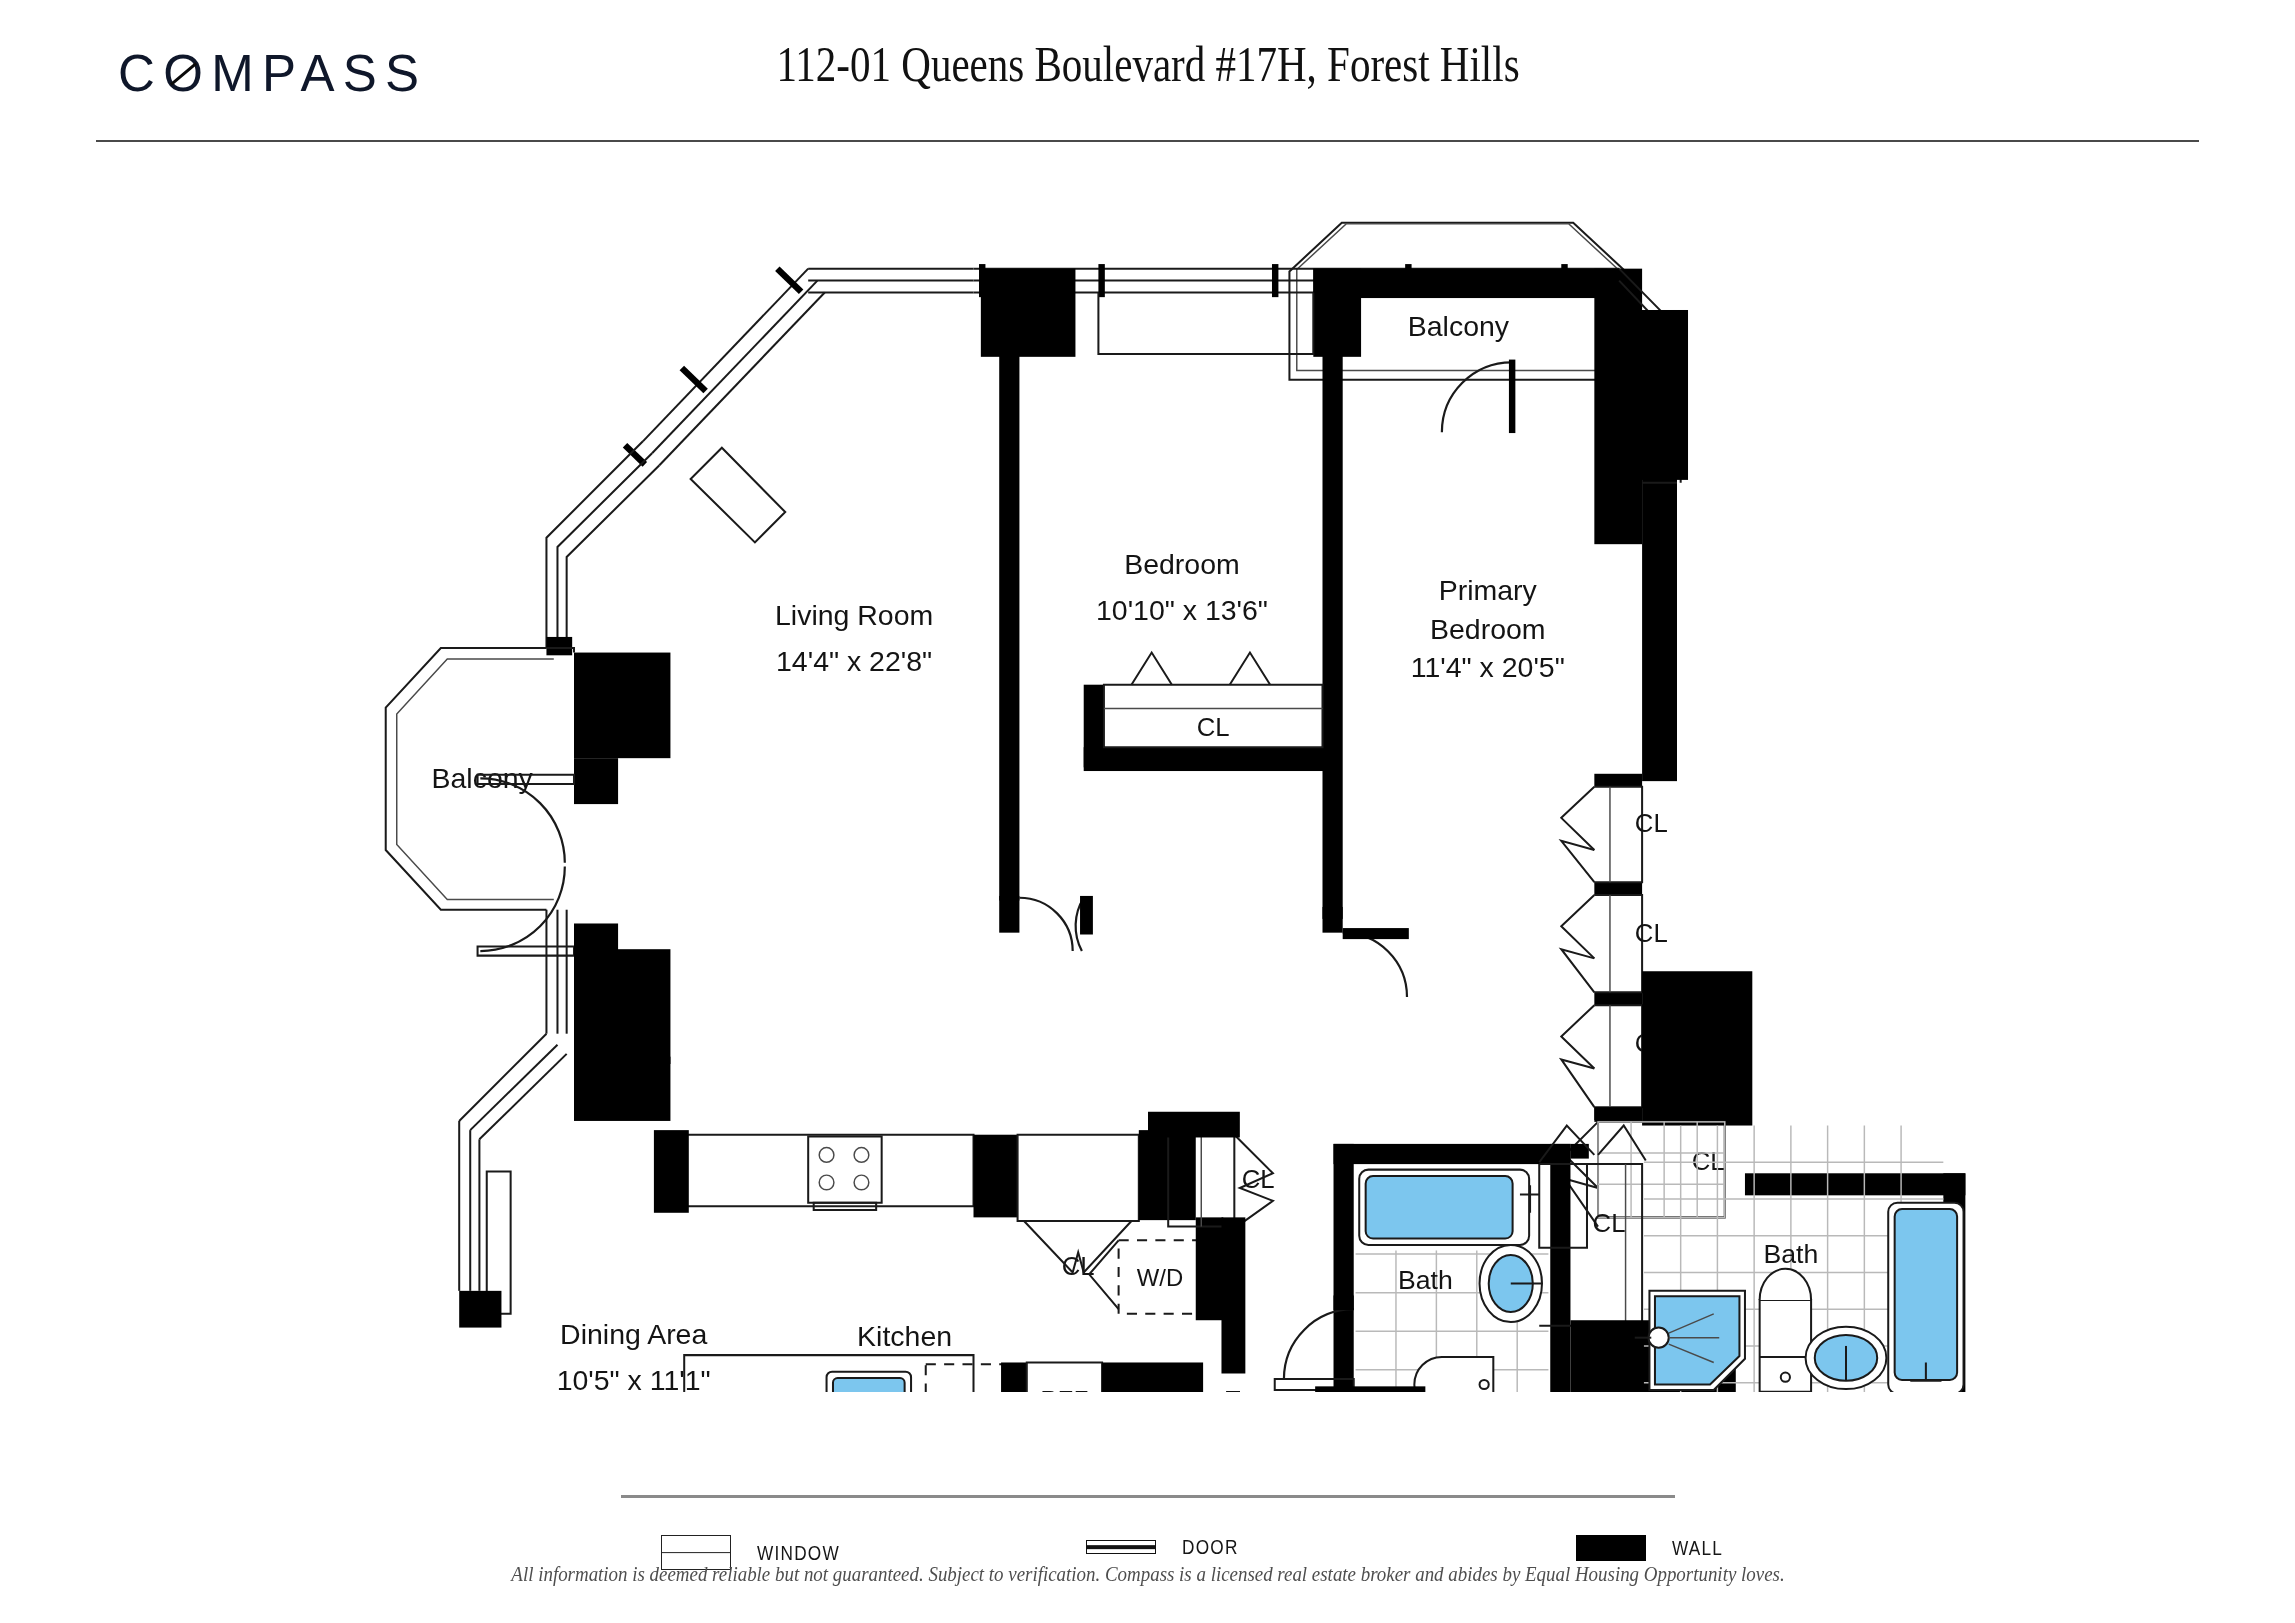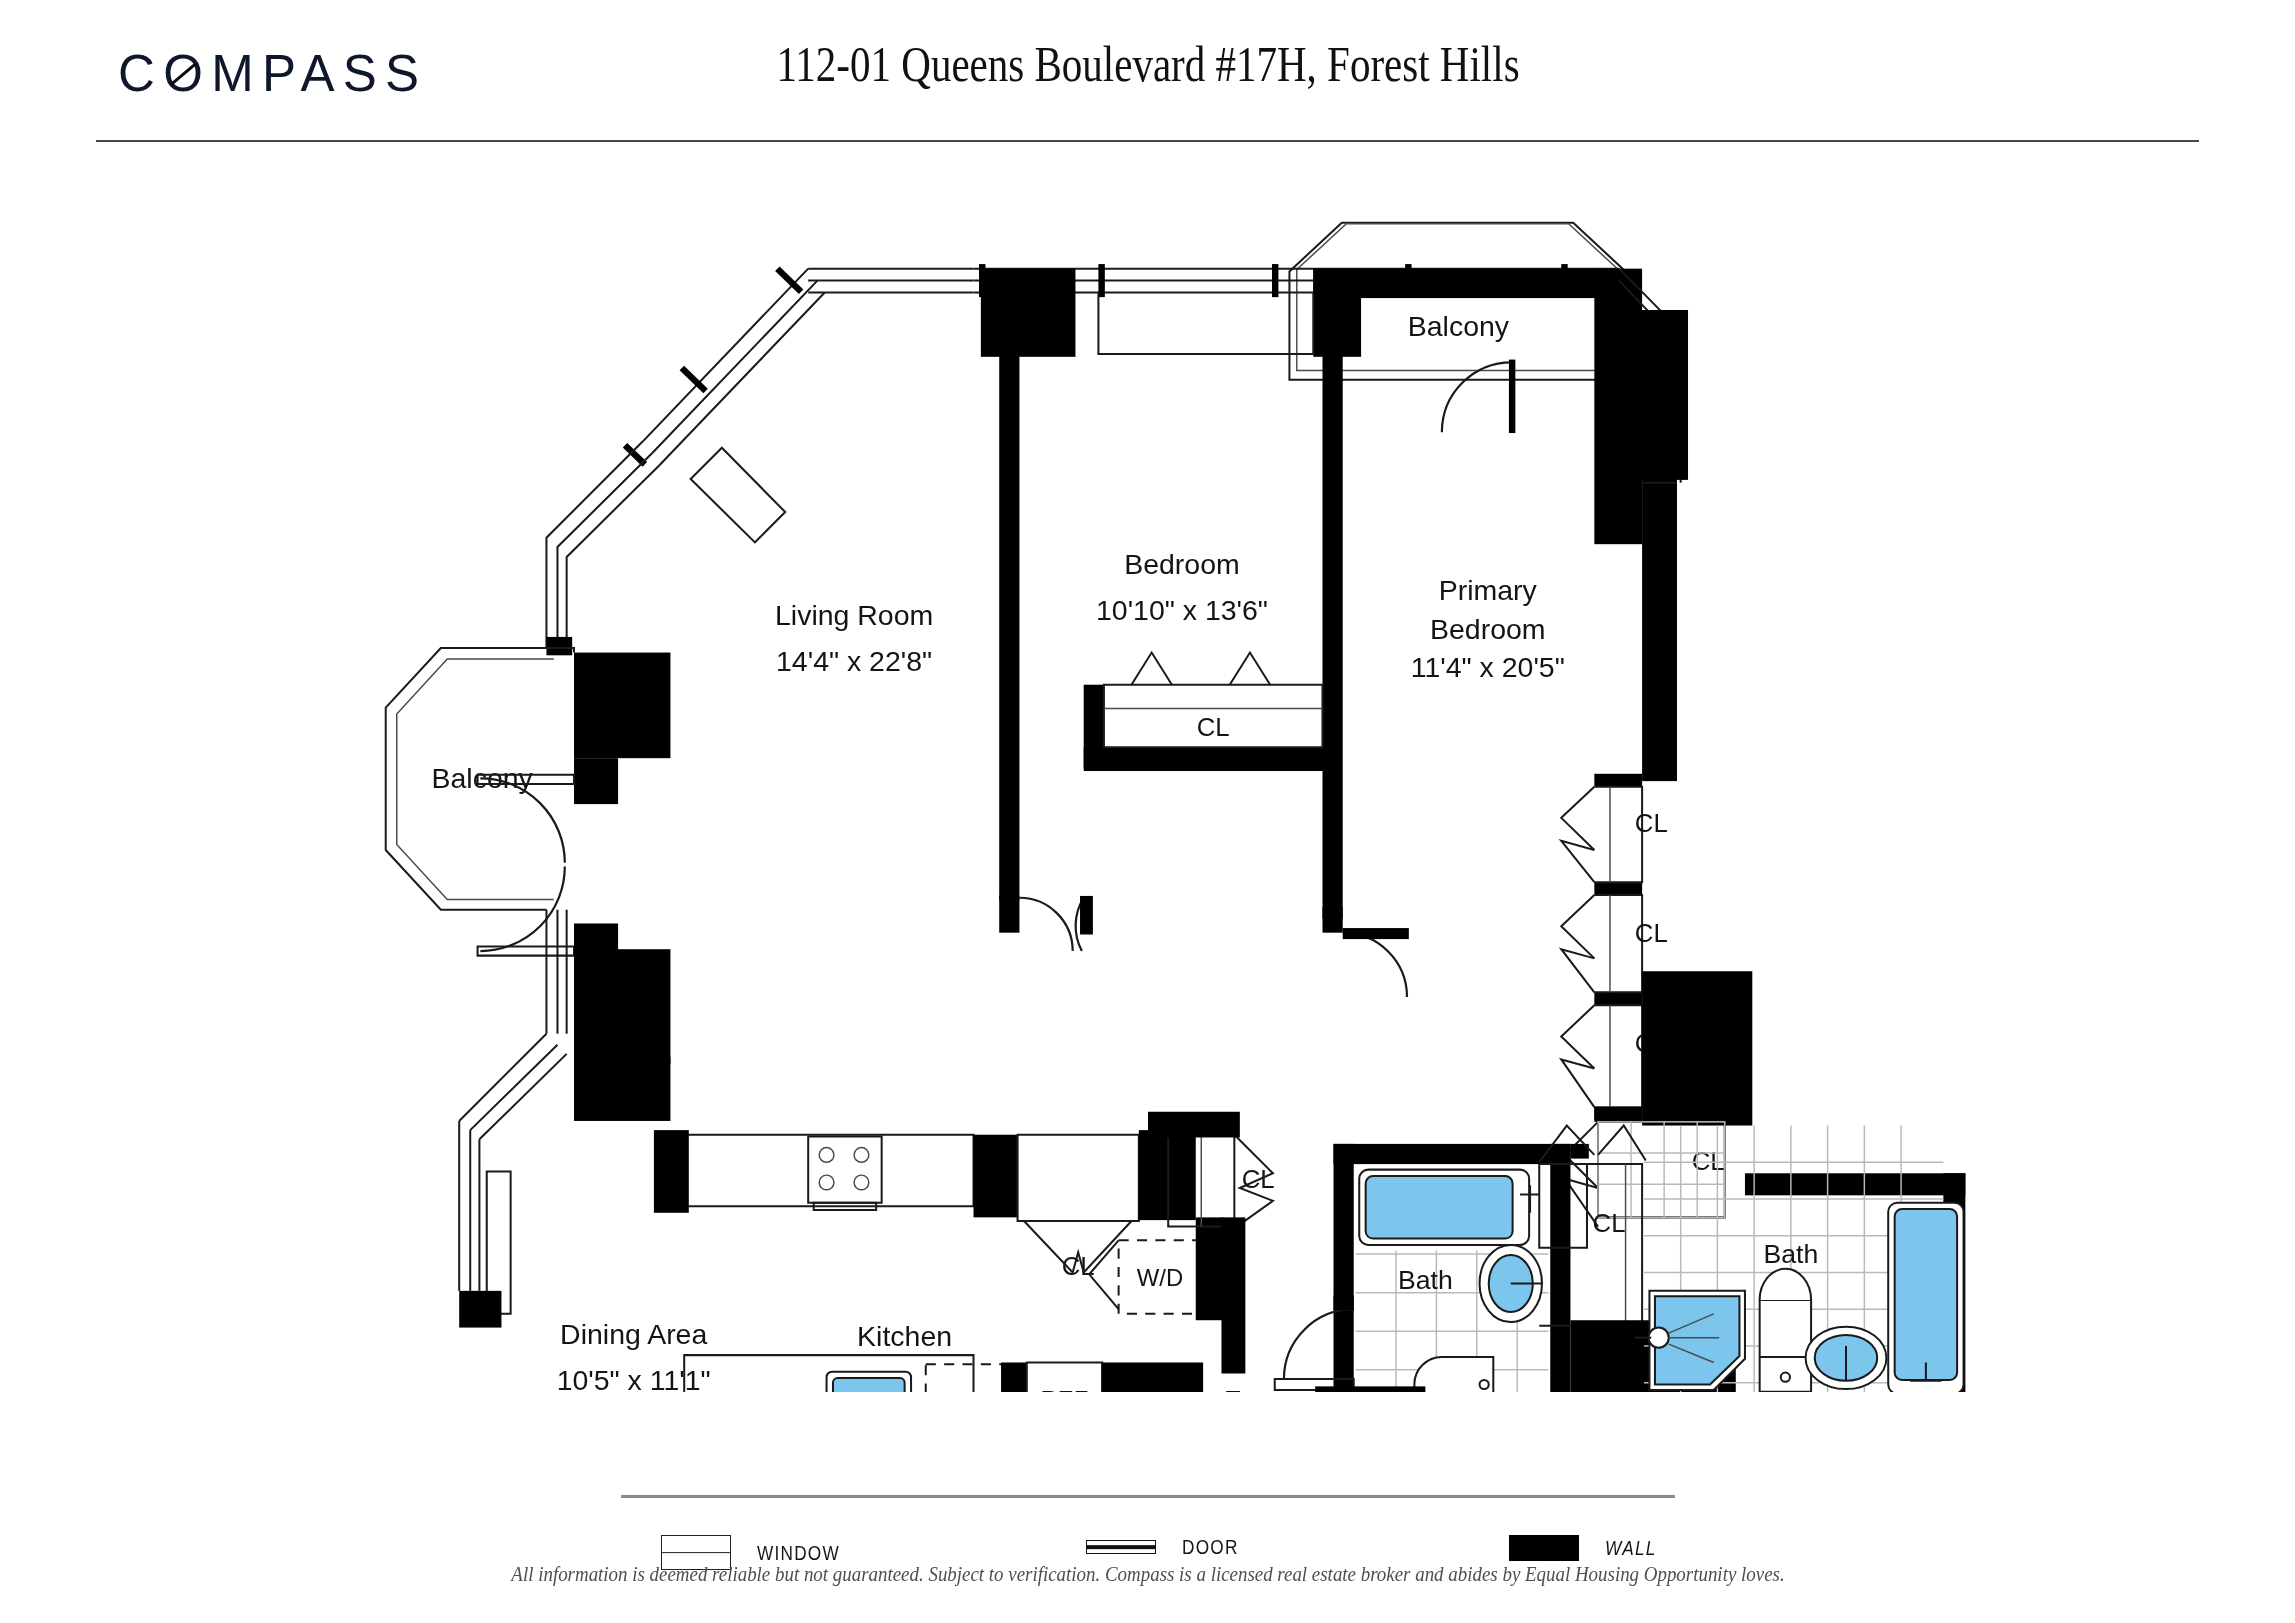--- a/index.html
+++ b/index.html
@@ -121,21 +121,21 @@
     font-family: "Liberation Sans Narrow", "Liberation Sans", sans-serif;
     font-size: 21px;
     letter-spacing: 1.5px;
     color: #161616;
     transform: scaleX(0.82);
     transform-origin: left center;
     font-weight: 400;
   }
   #legend-window { left: 661px; }
   #legend-door   { left: 1086px; }
-  #legend-wall   { left: 1509px; font-style: italic; }
+  #legend-wall   { left: 1576px; }
   .sw-window {
     width: 70px; height: 35px;
     border: 1.8px solid #222;
     background: #fff;
     position: relative;
     box-sizing: border-box;
   }
   .sw-window::after {
     content: "";
     position: absolute;

